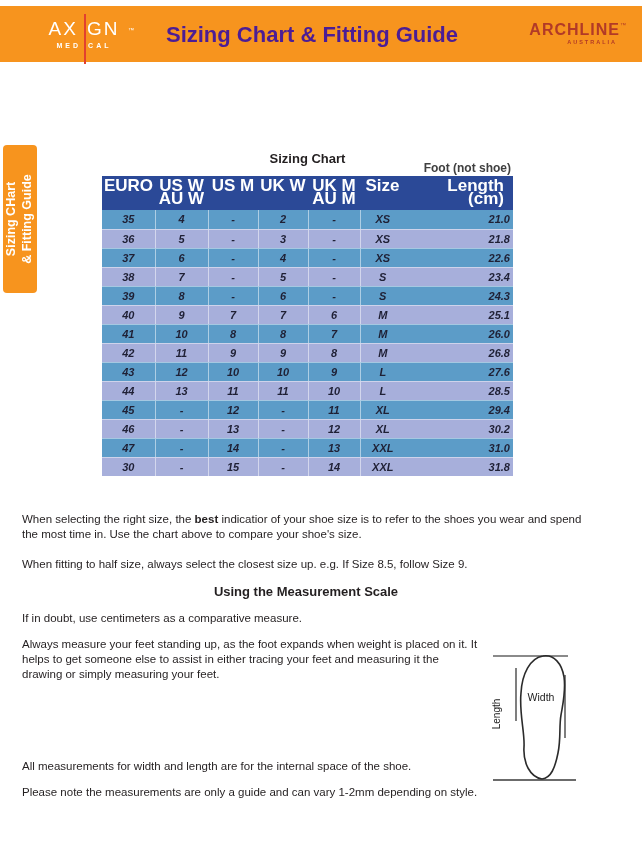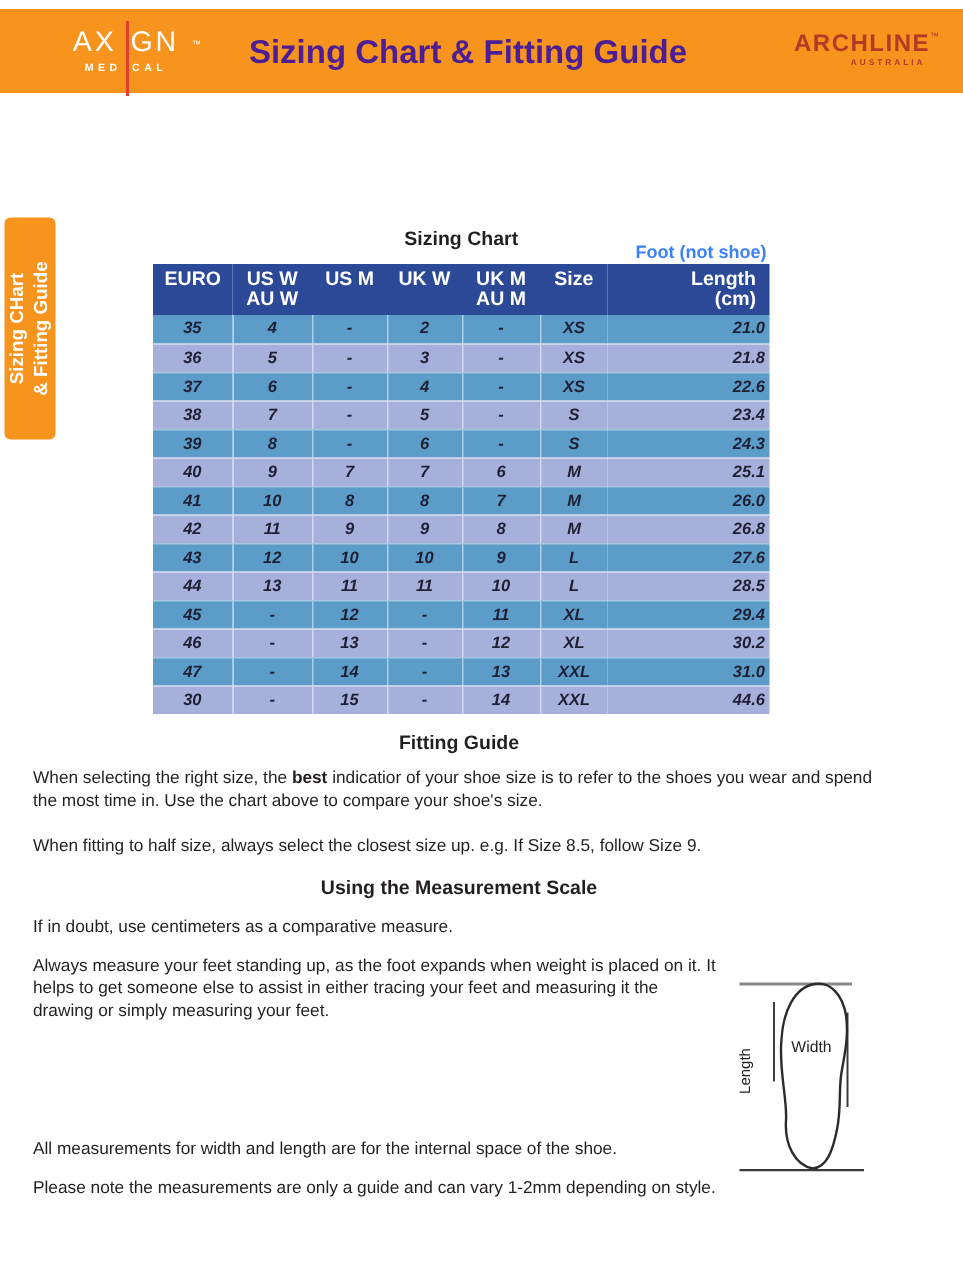--- a/index.html
+++ b/index.html
@@ -24,24 +24,24 @@
   .side-tab{position:absolute;left:3px;top:145px;width:34px;height:148px;
             background:var(--orange,#F7941E);border-radius:4px;}
   .side-tab-text{position:absolute;width:148px;height:34px;left:-57px;top:57px;
                  transform:rotate(-90deg);text-align:center;color:#fff;font-weight:bold;
                  font-size:12.5px;line-height:16px;}
 
   
   .chart-title{position:absolute;top:151px;left:102px;width:411px;text-align:center;
                font-size:13px;font-weight:bold;color:#231F20;}
   .foot-note{position:absolute;top:161px;left:102px;width:409px;text-align:right;
-             font-size:12px;font-weight:bold;color:#3b82f6;}
+             font-size:12px;font-weight:bold;color:#404040;}
   .sizing-table{position:absolute;top:176px;left:102px;width:411px;border-collapse:collapse;table-layout:fixed;}
   .sizing-table thead tr{background:var(--navy,#2B4997);height:34px;}
-  .sizing-table th{vertical-align:top;padding-top:3px;color:#fff;font-size:13px;font-weight:bold;
+  .sizing-table th{vertical-align:top;padding-top:3px;color:#fff;font-size:17px;font-weight:bold;
                    line-height:13px;text-align:center;}
   .sizing-table th:last-child{text-align:right;padding-right:9px;}
   .sizing-table tbody tr{height:19px;font-style:italic;}
   .sizing-table tbody tr.row-a{background:var(--steel-blue,#5C9CC8);}
   .sizing-table tbody tr.row-b{background:var(--periwinkle,#A7AFDB);}
   .sizing-table td{text-align:center;font-size:11px;font-weight:bold;color:#1f2035;padding:0;}
   .sizing-table td:last-child{text-align:right;padding-right:3px;}
   .sizing-table td:nth-child(-n+5){border-right:1.5px solid rgba(255,255,255,0.5);}
   .sizing-table tbody tr:not(:first-child) td{border-top:1px solid rgba(255,255,255,0.45);}
 
@@ -254,26 +254,25 @@
           <td>XXL</td>
           <td>31.0</td>
         </tr>
         <tr class="row-b">
           <td>30</td>
           <td>-</td>
           <td>15</td>
           <td>-</td>
           <td>14</td>
           <td>XXL</td>
-          <td>44.6</td>
+          <td>31.8</td>
         </tr>
       </tbody>
   </table>
 
-  <div class="content sec-title t-fitting">Fitting Guide</div>
   <div class="content p-fit1"><span>When selecting the right size, the </span><b>best</b><span> indicatior of your shoe size is to refer to the shoes you wear and spend the most time in. Use the chart above to compare your shoe's size.</span></div>
   <div class="content p-fit2">When fitting to half size, always select the closest size up. e.g. If Size 8.5, follow Size 9.</div>
 
   <div class="content sec-title t-measure">Using the Measurement Scale</div>
   <div class="content p-ms1">If in doubt, use centimeters as a comparative measure.</div>
   <div class="content p-ms2">Always measure your feet standing up, as the foot expands when weight is placed on it. It helps to get someone else to assist in either tracing your feet and measuring it the drawing or simply measuring your feet.</div>
   <div class="content p-ms4">All measurements for width and length are for the internal space of the shoe.</div>
   <div class="content p-ms5">Please note the measurements are only a guide and can vary 1-2mm depending on style.</div>
 
   <div class="foot-diagram">

